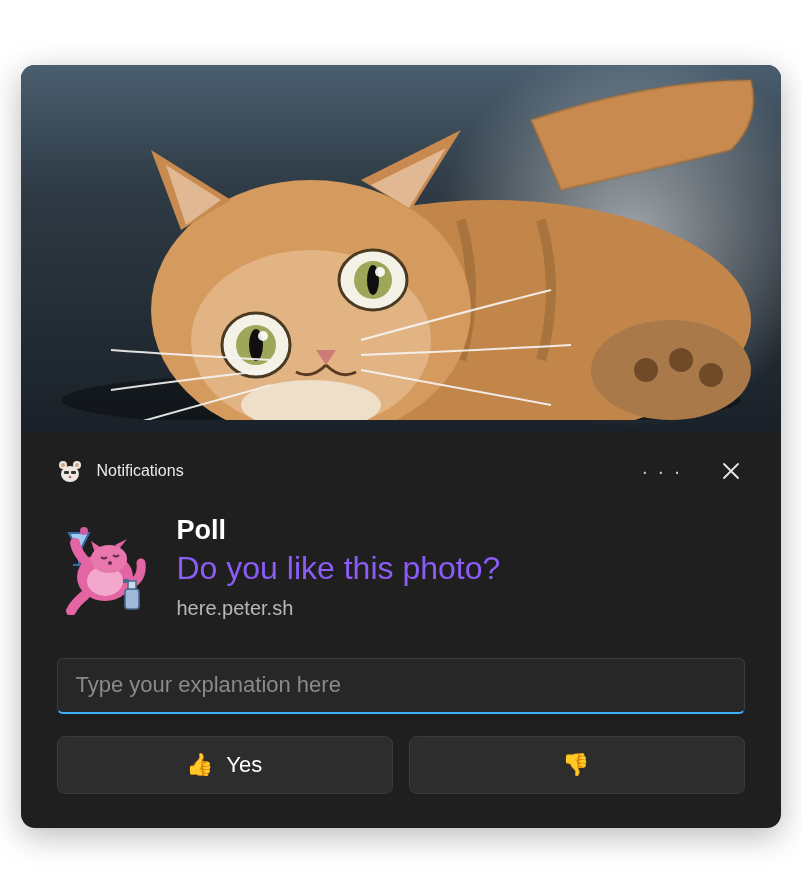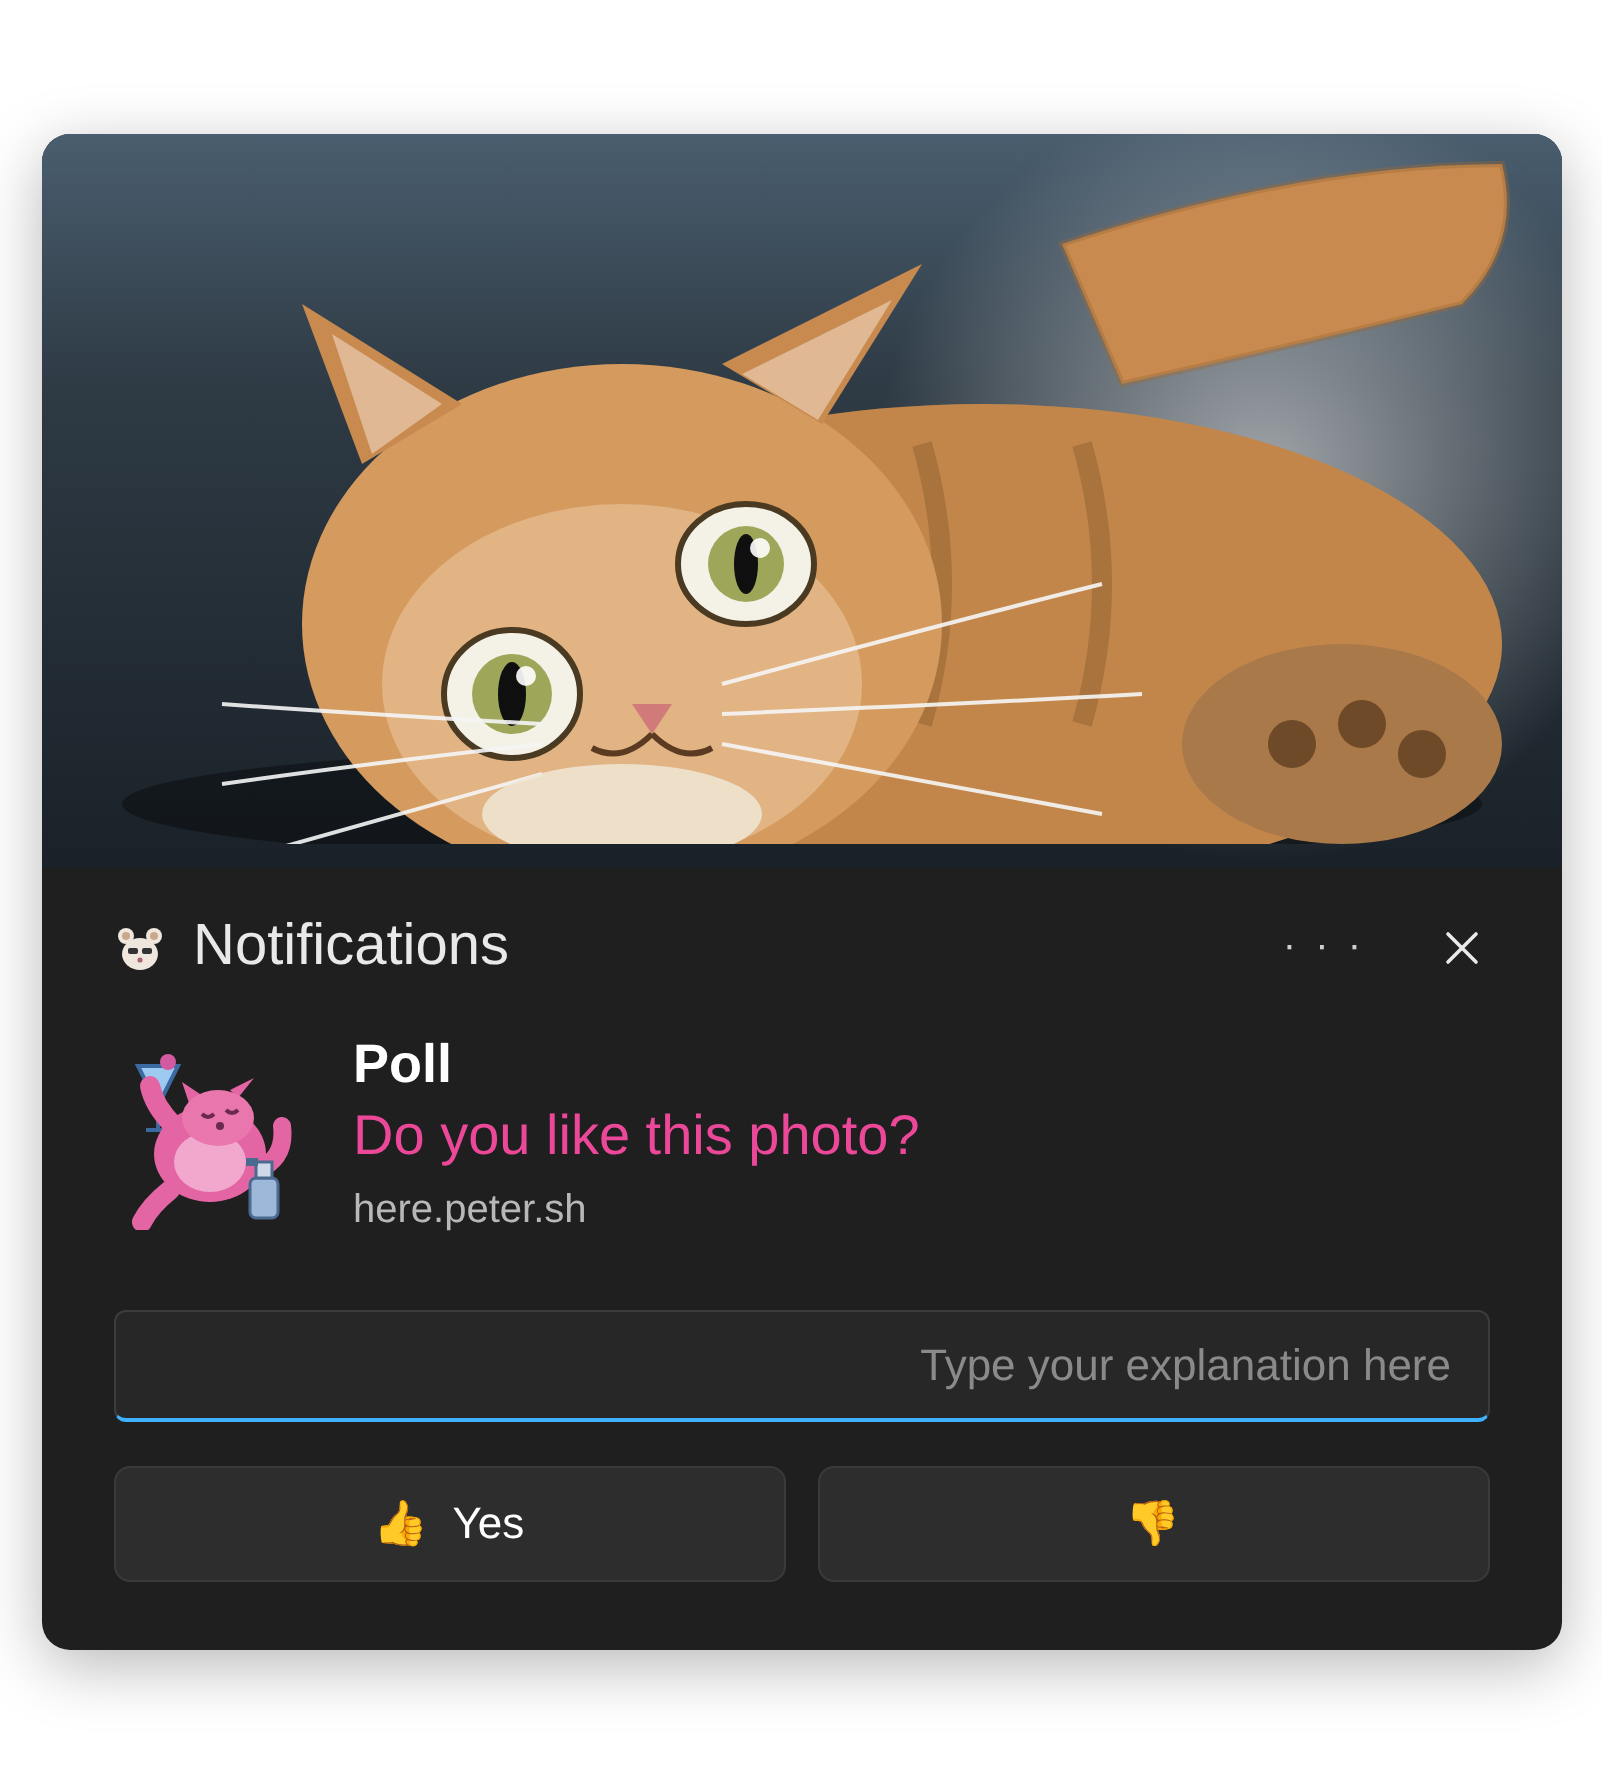--- a/index.html
+++ b/index.html
@@ -53,21 +53,21 @@
       color: #e9e9e9;
     }
     .app-icon {
       width: 26px;
       height: 26px;
       display: inline-flex;
       align-items: center;
       justify-content: center;
     }
     .header-title {
-      font-size: 29px;
+      font-size: 16px;
       font-weight: 400;
       flex: 1;
       color: #e9e9e9;
     }
     .header-actions {
       display: flex;
       align-items: center;
       gap: 28px;
     }
     .ellipsis {
@@ -107,23 +107,23 @@
       flex: 1;
       color: #e9e9e9;
     }
     .title {
       font-size: 27px;
       font-weight: 600;
       color: #ffffff;
       margin-bottom: 4px;
     }
     .subtitle {
-      font-size: 28px;
+      font-size: 32px;
       font-weight: 400;
-      color: #ec4899;
+      color: #8b5cf6;
       margin-bottom: 10px;
     }
     .attribution {
       font-size: 20px;
       color: #b8b8b8;
     }
     .input-row {
       padding: 30px 36px 0 36px;
     }
     .reply-input {
@@ -131,21 +131,20 @@
       height: 56px;
       background: #272727;
       border: 1px solid #3c3c3c;
       border-bottom: 2px solid #3fb1ff;
       border-radius: 6px;
       padding: 0 18px;
       font-size: 22px;
       color: #7dd3fc;
       outline: none;
       font-family: inherit;
-      text-align: right;
     }
     .reply-input::placeholder {
       color: #8a8a8a;
     }
     .buttons {
       display: flex;
       gap: 16px;
       padding: 22px 36px 34px 36px;
     }
     .action-btn {

